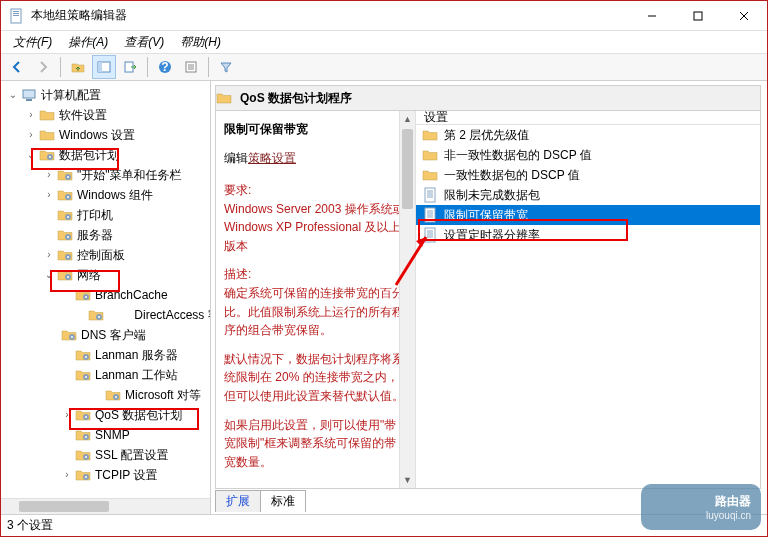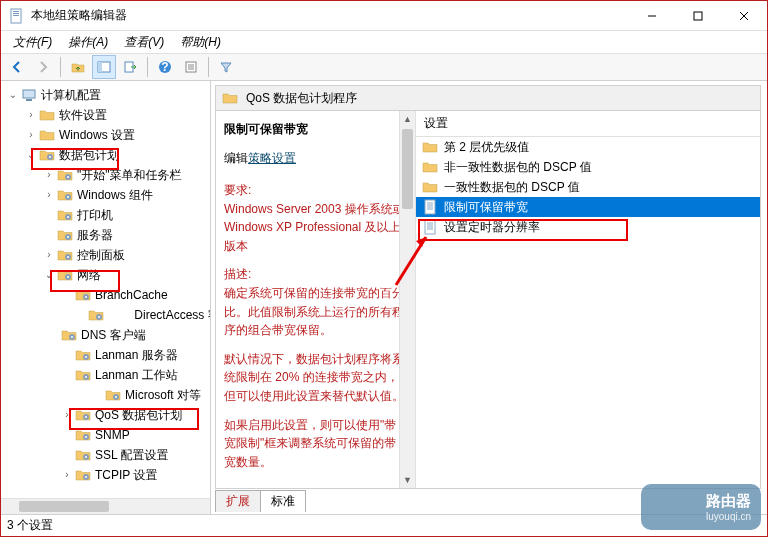--- a/index.html
+++ b/index.html
@@ -18,45 +18,45 @@
 .toolbar .tool-btn.active { border: 1px solid #a0c4e8; background: #d8ecff; }
 .toolbar .sep { width: 1px; height: 20px; background: #c0c0c0; margin: 0 3px; }
 .body-area { flex: 1; display: flex; min-height: 0; }
 .tree-pane { width: 210px; border-right: 1px solid #d0d0d0; overflow: auto; padding: 4px 0; position: relative; }
 .tree-item { display: flex; align-items: center; height: 20px; white-space: nowrap; cursor: default; }
 .toggle { width: 16px; text-align: center; color: #666; font-size: 10px; line-height: 1; }
 .toggle.hidden { visibility: hidden; }
 .tree-icon { width: 16px; height: 16px; margin-right: 4px; flex-shrink: 0; }
 .red-box { position: absolute; border: 2px solid #e80000; pointer-events: none; }
 .content-pane { flex: 1; display: flex; flex-direction: column; min-width: 0; }
-.content-header { height: 26px; background: #f0f0f0; border: 1px solid #d0d0d0; margin: 4px 6px 0 4px; display: flex; align-items: center; padding: 0 6px; }
+.content-header { height: 26px; background: #f0f0f0; border: 1px solid #d0d0d0; margin: 4px 6px 0 4px; display: flex; align-items: center; padding: 0 0; font-weight: bold; }
 .content-header .hdr-icon { width: 16px; height: 16px; margin-right: 8px; }
 .content-body { flex: 1; display: flex; margin: 0 6px 0 4px; border-left: 1px solid #d0d0d0; border-right: 1px solid #d0d0d0; min-height: 0; }
 .detail-col { width: 200px; padding: 10px 10px 0 8px; border-right: 1px solid #e0e0e0; overflow: hidden; position: relative; }
 .detail-col h3 { font-size: 12px; font-weight: bold; margin-bottom: 12px; }
 .detail-col .edit-link { margin-bottom: 14px; }
-.detail-col .edit-link a { color: #0c4a6e; text-decoration: underline; cursor: pointer; }
+.detail-col .edit-link a { color: #7f1d1d; text-decoration: underline; cursor: pointer; }
 .detail-col p { margin-bottom: 10px; line-height: 1.55; color: #b91c1c; }
 .settings-col { flex: 1; display: flex; flex-direction: column; min-width: 0; position: relative; }
-.settings-header { height: 26px; display: flex; align-items: center; border-bottom: 1px solid #e0e0e0; padding-left: 8px; }
+.settings-header { height: 14px; display: flex; align-items: center; border-bottom: 1px solid #e0e0e0; padding-left: 8px; }
 .settings-list { flex: 1; overflow: auto; }
 .setting-row { height: 20px; display: flex; align-items: center; padding-left: 6px; cursor: default; }
 .setting-row.selected { background: #0078d7; color: #fff; }
 .setting-icon { width: 16px; height: 16px; margin-right: 6px; flex-shrink: 0; }
 .tabs-row { height: 24px; display: flex; align-items: end; margin: 0 6px 2px 4px; border-top: 1px solid #d0d0d0; padding-top: 2px; }
 .tab { padding: 2px 10px; border: 1px solid #b0b0b0; border-bottom: none; background: #fff; margin-right: -1px; font-size: 12px; position: relative; }
-.tab.inactive { background: #f0f0f0; color: #b91c1c; }
+.tab.inactive { background: #f0f0f0; color: #1d4ed8; }
 .statusbar { height: 22px; border-top: 1px solid #d0d0d0; display: flex; align-items: center; padding: 0 6px; font-size: 12px; }
 .vscroll { position: absolute; right: 0; top: 0; bottom: 0; width: 16px; background: #f0f0f0; border-left: 1px solid #e0e0e0; }
 .vscroll .thumb { position: absolute; left: 2px; right: 2px; top: 18px; height: 80px; background: #c8c8c8; border-radius: 2px; }
 .vscroll .arr { position: absolute; left: 0; right: 0; height: 16px; display:flex; align-items:center; justify-content:center; color:#666; font-size:9px; }
 .hscroll { height: 16px; background: #f0f0f0; border-top: 1px solid #e0e0e0; position: relative; }
 .hscroll .thumb { position: absolute; top: 2px; bottom: 2px; left: 18px; width: 90px; background: #c8c8c8; border-radius: 2px; }
 .watermark { position: absolute; right: 6px; bottom: 6px; width: 120px; height: 46px; background: rgba(86,134,168,0.75); border-radius: 10px; color: #fff; display: flex; flex-direction: column; align-items: flex-end; justify-content: center; padding: 4px 10px 4px 6px; pointer-events: none; }
-.watermark .wm-main { font-size: 15px; font-weight: 600; }
+.watermark .wm-main { font-size: 12px; font-weight: 600; }
 .watermark .wm-sub { font-size: 10px; opacity: .85; }
 .red-arrow { position: absolute; pointer-events: none; }
 .folder-svg { fill: #f5c96b; stroke: #bfa24a; stroke-width: .5; }
 .folder-gear-svg { fill: #f5c96b; stroke: #bfa24a; stroke-width: .5; }
 .doc-svg { fill: #fff; stroke: #8aa7c4; stroke-width: 1; }
 </style>
 </head>
 <body>
 
 <div class="window">
@@ -373,38 +373,48 @@
                   <path class="folder-svg" d="M1 4h5l1.5 1.5H15V13H1z"></path>
                 </svg>
                 <span>非一致性数据包的 DSCP 值</span>
               </div>
               <div class="setting-row">
                 <svg class="setting-icon" viewBox="0 0 16 16">
                   <path class="folder-svg" d="M1 4h5l1.5 1.5H15V13H1z"></path>
                 </svg>
                 <span>一致性数据包的 DSCP 值</span>
               </div>
-              <div class="setting-row selected">
+              <div class="setting-row">
                 <svg class="setting-icon" viewBox="0 0 16 16">
                   <rect x="3" y="1" width="10" height="14" class="doc-svg"></rect>
                   <line x1="5" y1="4" x2="11" y2="4" stroke="#8aa7c4"></line>
                   <line x1="5" y1="6" x2="11" y2="6" stroke="#8aa7c4"></line>
                   <line x1="5" y1="8" x2="11" y2="8" stroke="#8aa7c4"></line>
                   <line x1="5" y1="10" x2="11" y2="10" stroke="#8aa7c4"></line>
                 </svg>
-                <span>限制可保留带宽</span>
-              </div>
-              <div class="setting-row">
+                <span>限制未完成数据包</span>
+              </div>
+              <div class="setting-row selected">
                 <svg class="setting-icon" viewBox="0 0 16 16">
                   <rect x="3" y="1" width="10" height="14" class="doc-svg"></rect>
                   <line x1="5" y1="4" x2="11" y2="4" stroke="#8aa7c4"></line>
                   <line x1="5" y1="6" x2="11" y2="6" stroke="#8aa7c4"></line>
                   <line x1="5" y1="8" x2="11" y2="8" stroke="#8aa7c4"></line>
                   <line x1="5" y1="10" x2="11" y2="10" stroke="#8aa7c4"></line>
                 </svg>
+                <span>限制可保留带宽</span>
+              </div>
+              <div class="setting-row">
+                <svg class="setting-icon" viewBox="0 0 16 16">
+                  <rect x="3" y="1" width="10" height="14" class="doc-svg"></rect>
+                  <line x1="5" y1="4" x2="11" y2="4" stroke="#8aa7c4"></line>
+                  <line x1="5" y1="6" x2="11" y2="6" stroke="#8aa7c4"></line>
+                  <line x1="5" y1="8" x2="11" y2="8" stroke="#8aa7c4"></line>
+                  <line x1="5" y1="10" x2="11" y2="10" stroke="#8aa7c4"></line>
+                </svg>
                 <span>设置定时器分辨率</span>
               </div>
             </div>
           <div class="red-box" style="left:2px; top:108px; width:210px; height:22px;"></div>
 
           <svg class="red-arrow" style="left:-28px; top:118px;" width="48" height="60" viewBox="0 0 48 60">
               <path d="M8 56 L38 8" stroke="#e80000" stroke-width="3" fill="none"></path>
               <path d="M38 8 L28 12 L34 18 Z" fill="#e80000"></path>
             </svg>
         </div>

